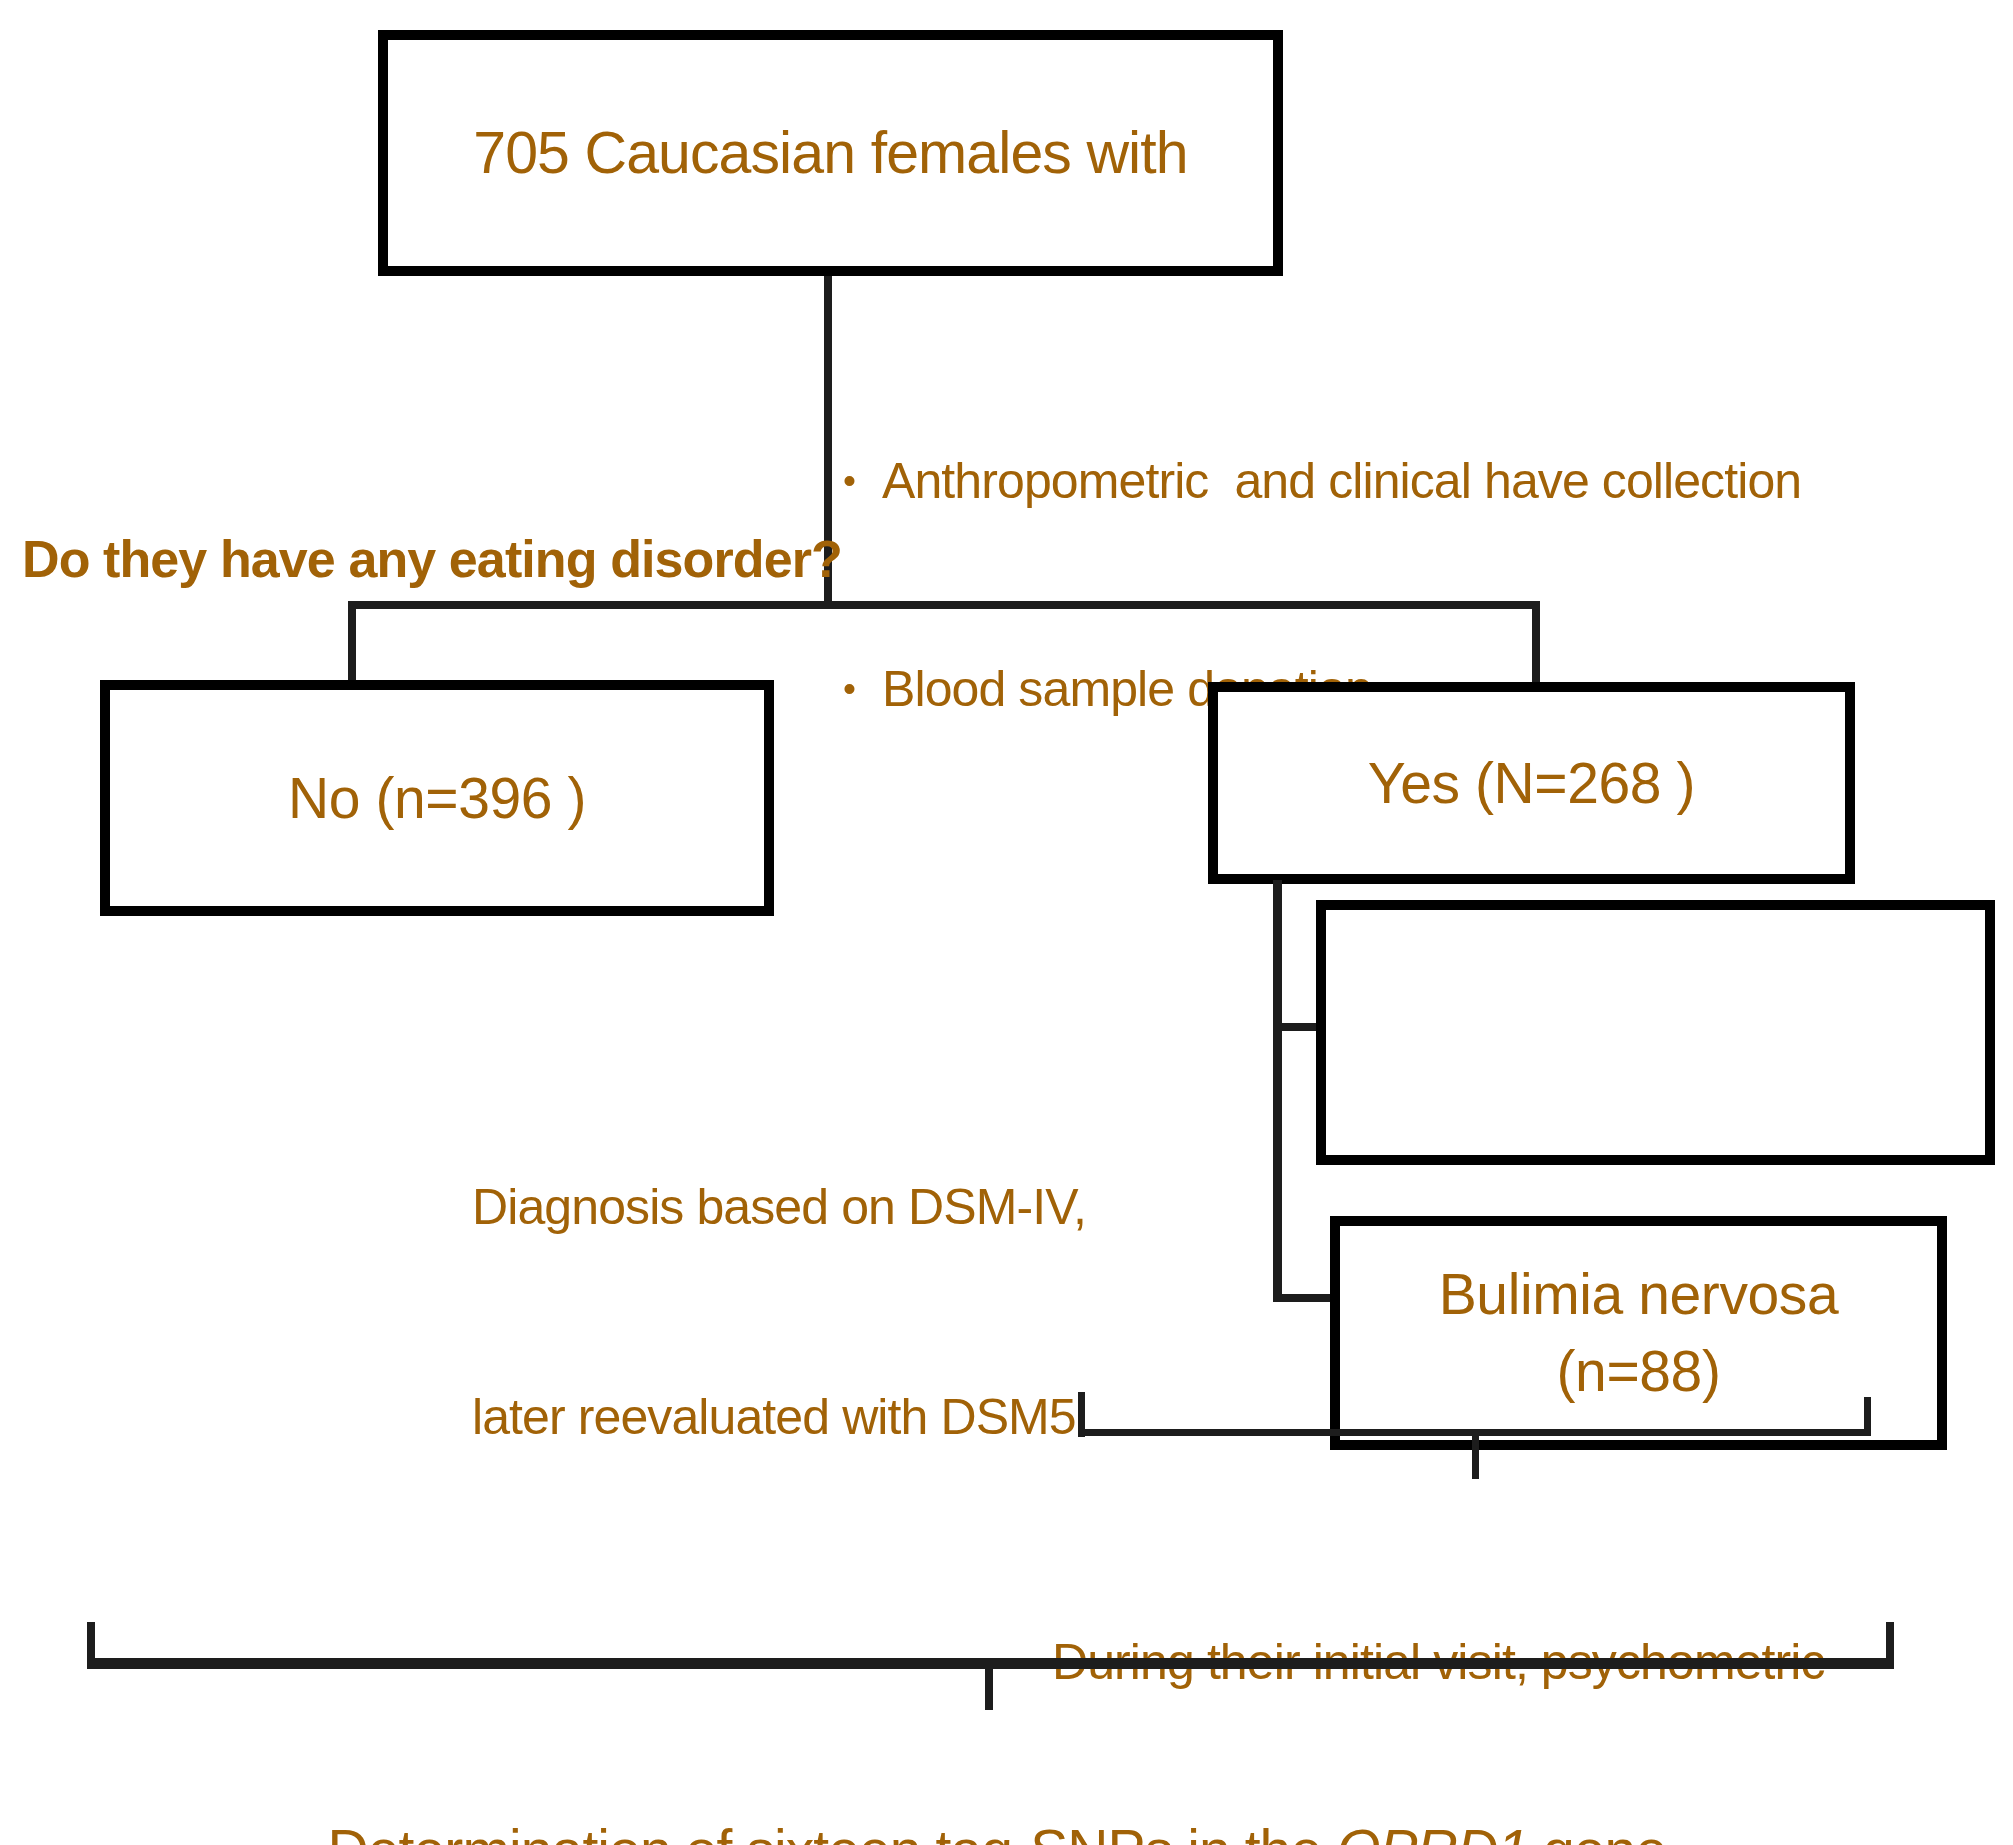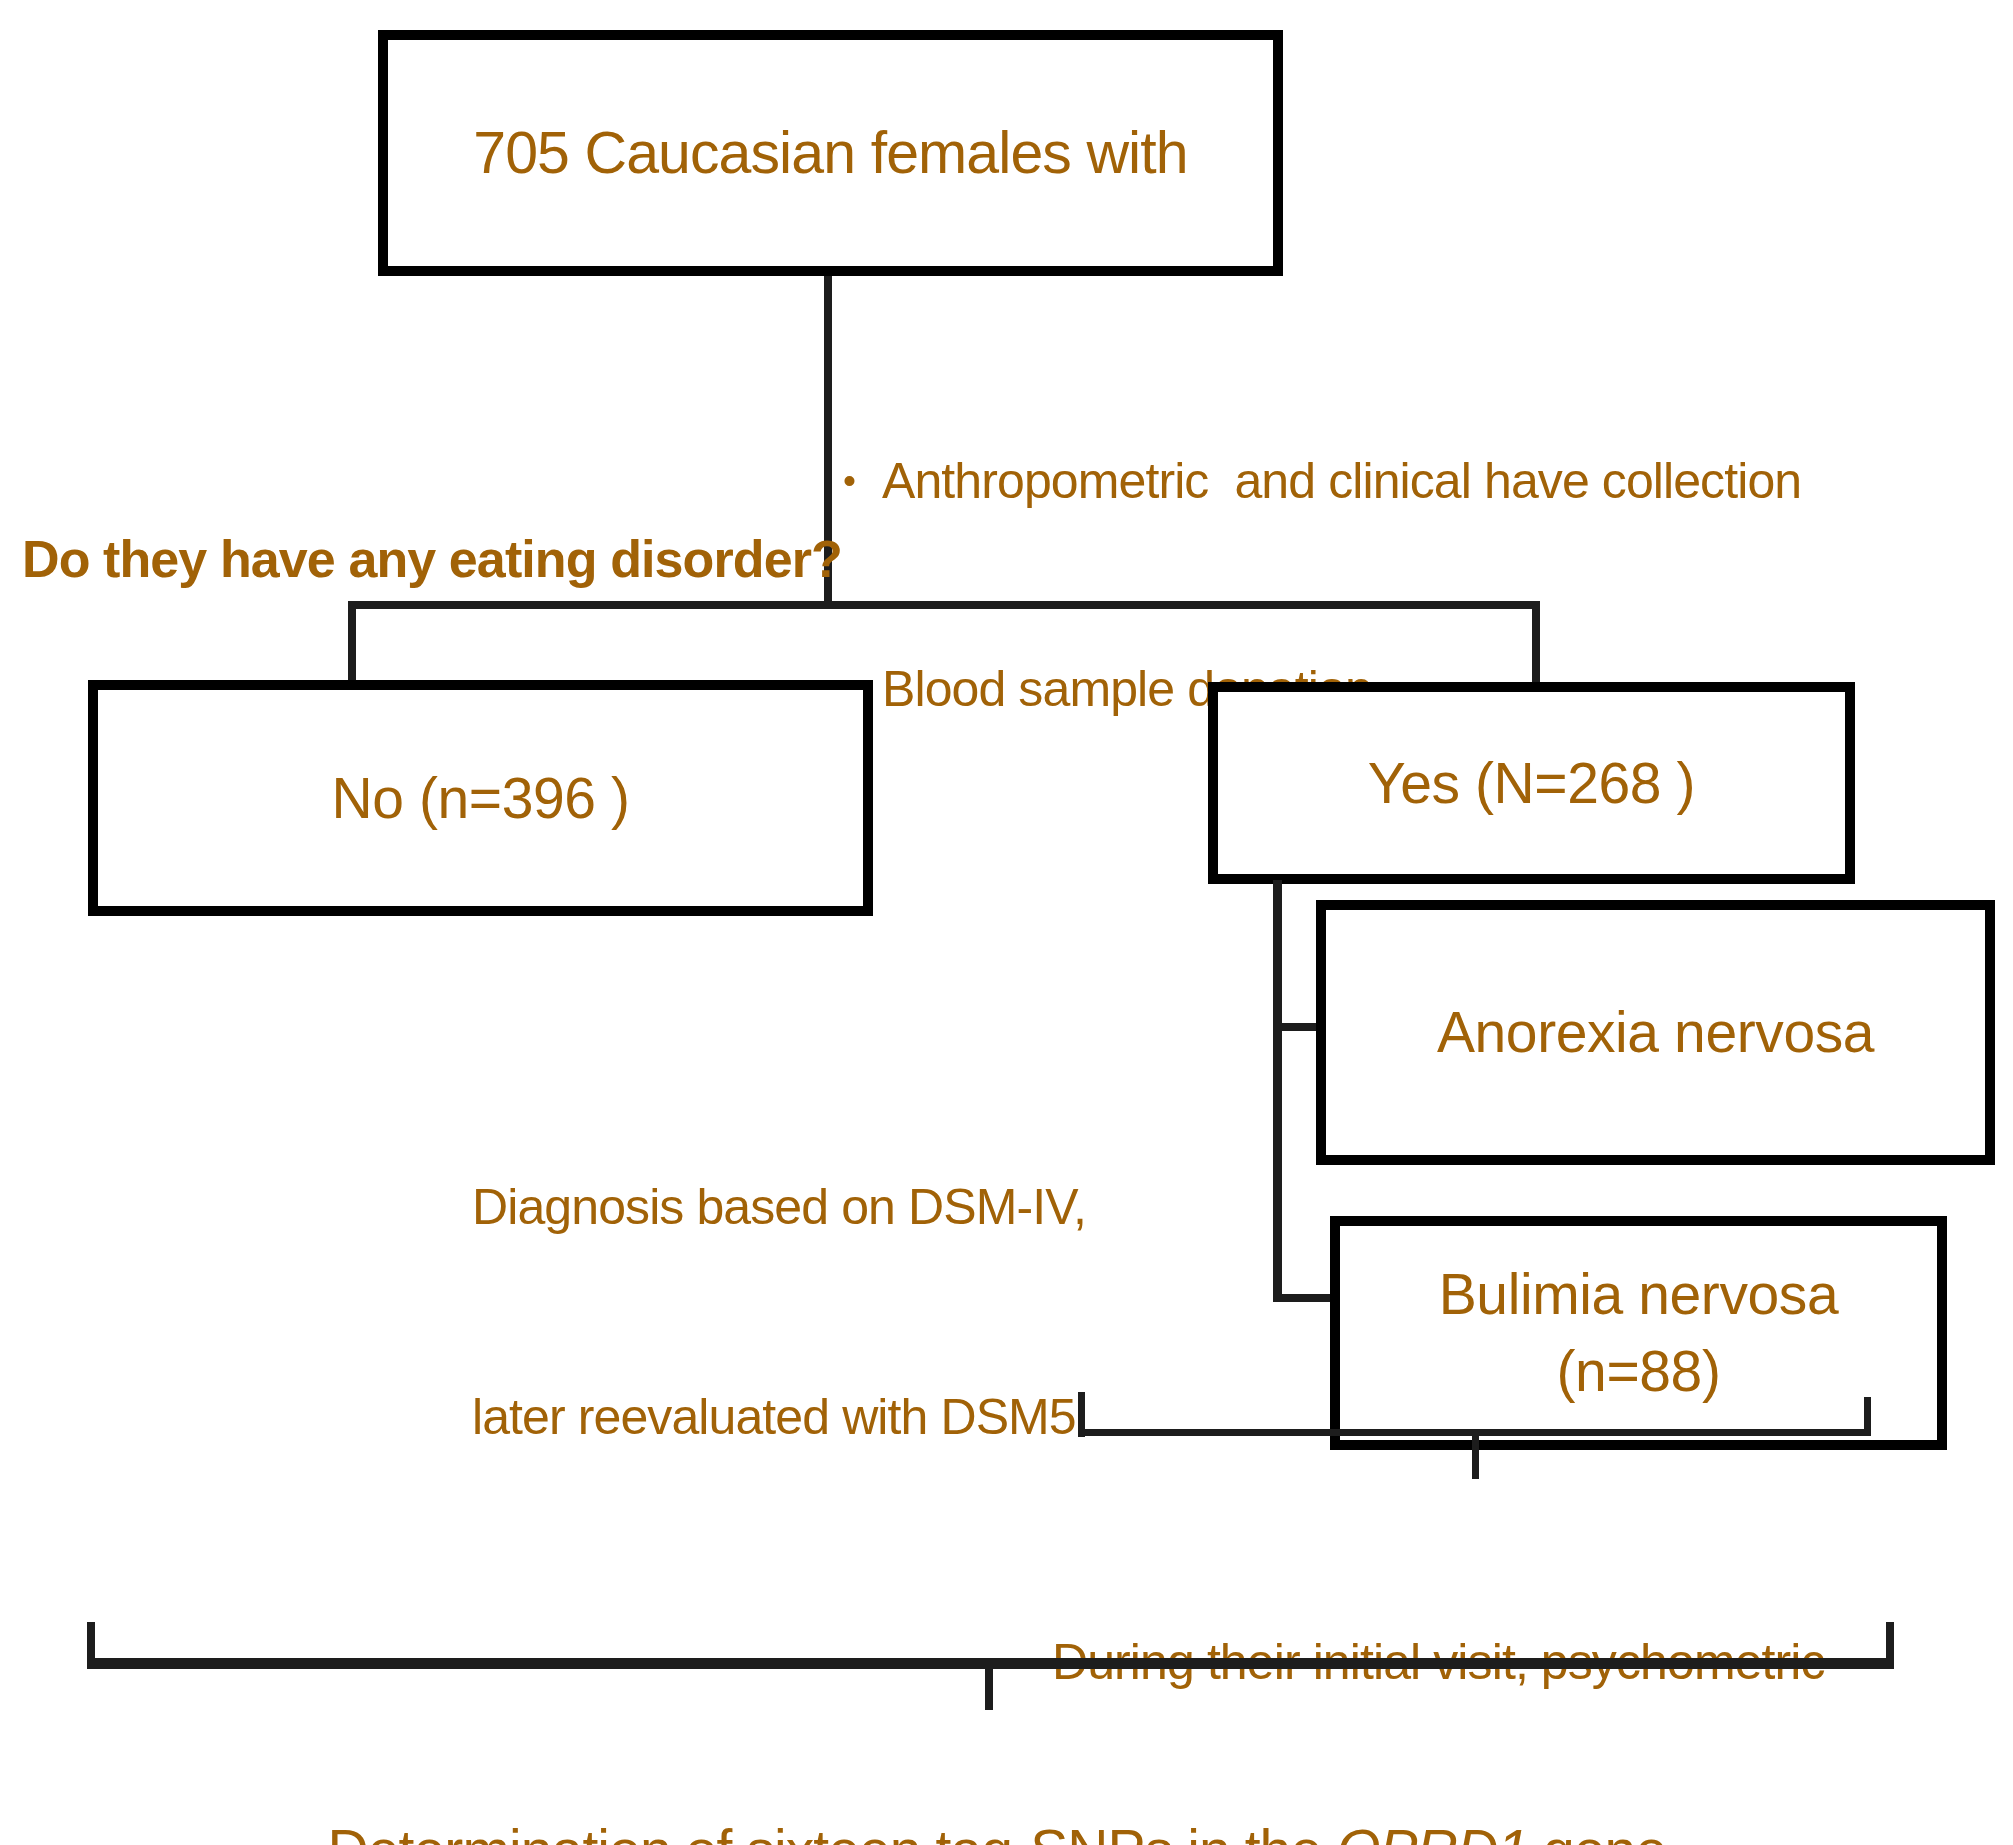--- a/index.html
+++ b/index.html
@@ -81,39 +81,38 @@
       <span>Blood sample donation</span>
     </div>
   </div>
 
   <div class="note" style="left:22px; top:524px; font-size:52px;font-weight:bold;">Do they have any eating disorder?</div>
 
   <div class="cline" style="left:348px; top:601px; width:1192px; height:8px;"></div>
   <div class="cline" style="left:348px; top:601px; width:8px; height:82px;"></div>
   <div class="cline" style="left:1532px; top:601px; width:8px; height:84px;"></div>
 
-  <div class="box" style="left:88px; top:680px; width:785px; height:236px;">
+  <div class="box" style="left:100px; top:680px; width:674px; height:236px;">
     <div class="box-label">No (n=396 )</div>
   </div>
 
   <div class="box" style="left:1208px; top:682px; width:647px; height:202px;">
     <div class="box-label">Yes (N=268 )</div>
   </div>
 
   <div class="cline" style="left:1273px; top:880px; width:9px; height:422px;"></div>
   <div class="cline" style="left:1273px; top:1023px; width:48px; height:8px;"></div>
   <div class="cline" style="left:1273px; top:1294px; width:66px; height:8px;"></div>
 
   <div class="note" style="left:472px; top:1032px; width:847px; text-align:left;">
     <div>Diagnosis based on DSM-IV,</div>
     <div>later reevaluated with DSM5</div>
   </div>
 
   <div class="box" style="left:1316px; top:900px; width:679px; height:265px;">
-    <div class="box-label">Anorexia nervosa</div>
   </div>
 
   <div class="box" style="left:1330px; top:1216px; width:617px; height:234px;">
     <div class="box-label">Bulimia nervosa</div>
     <div class="box-label">(n=88)</div>
   </div>
 
   <div class="brace" style="left:1078px; top:1392px; width:793px; height:89px;">
     <div class="brace-part" style="left:0; top:0; width:7.1px; height:45px;"></div>
     <div class="brace-part" style="left:0; top:37px; width:793px; height:7.1px;"></div>

